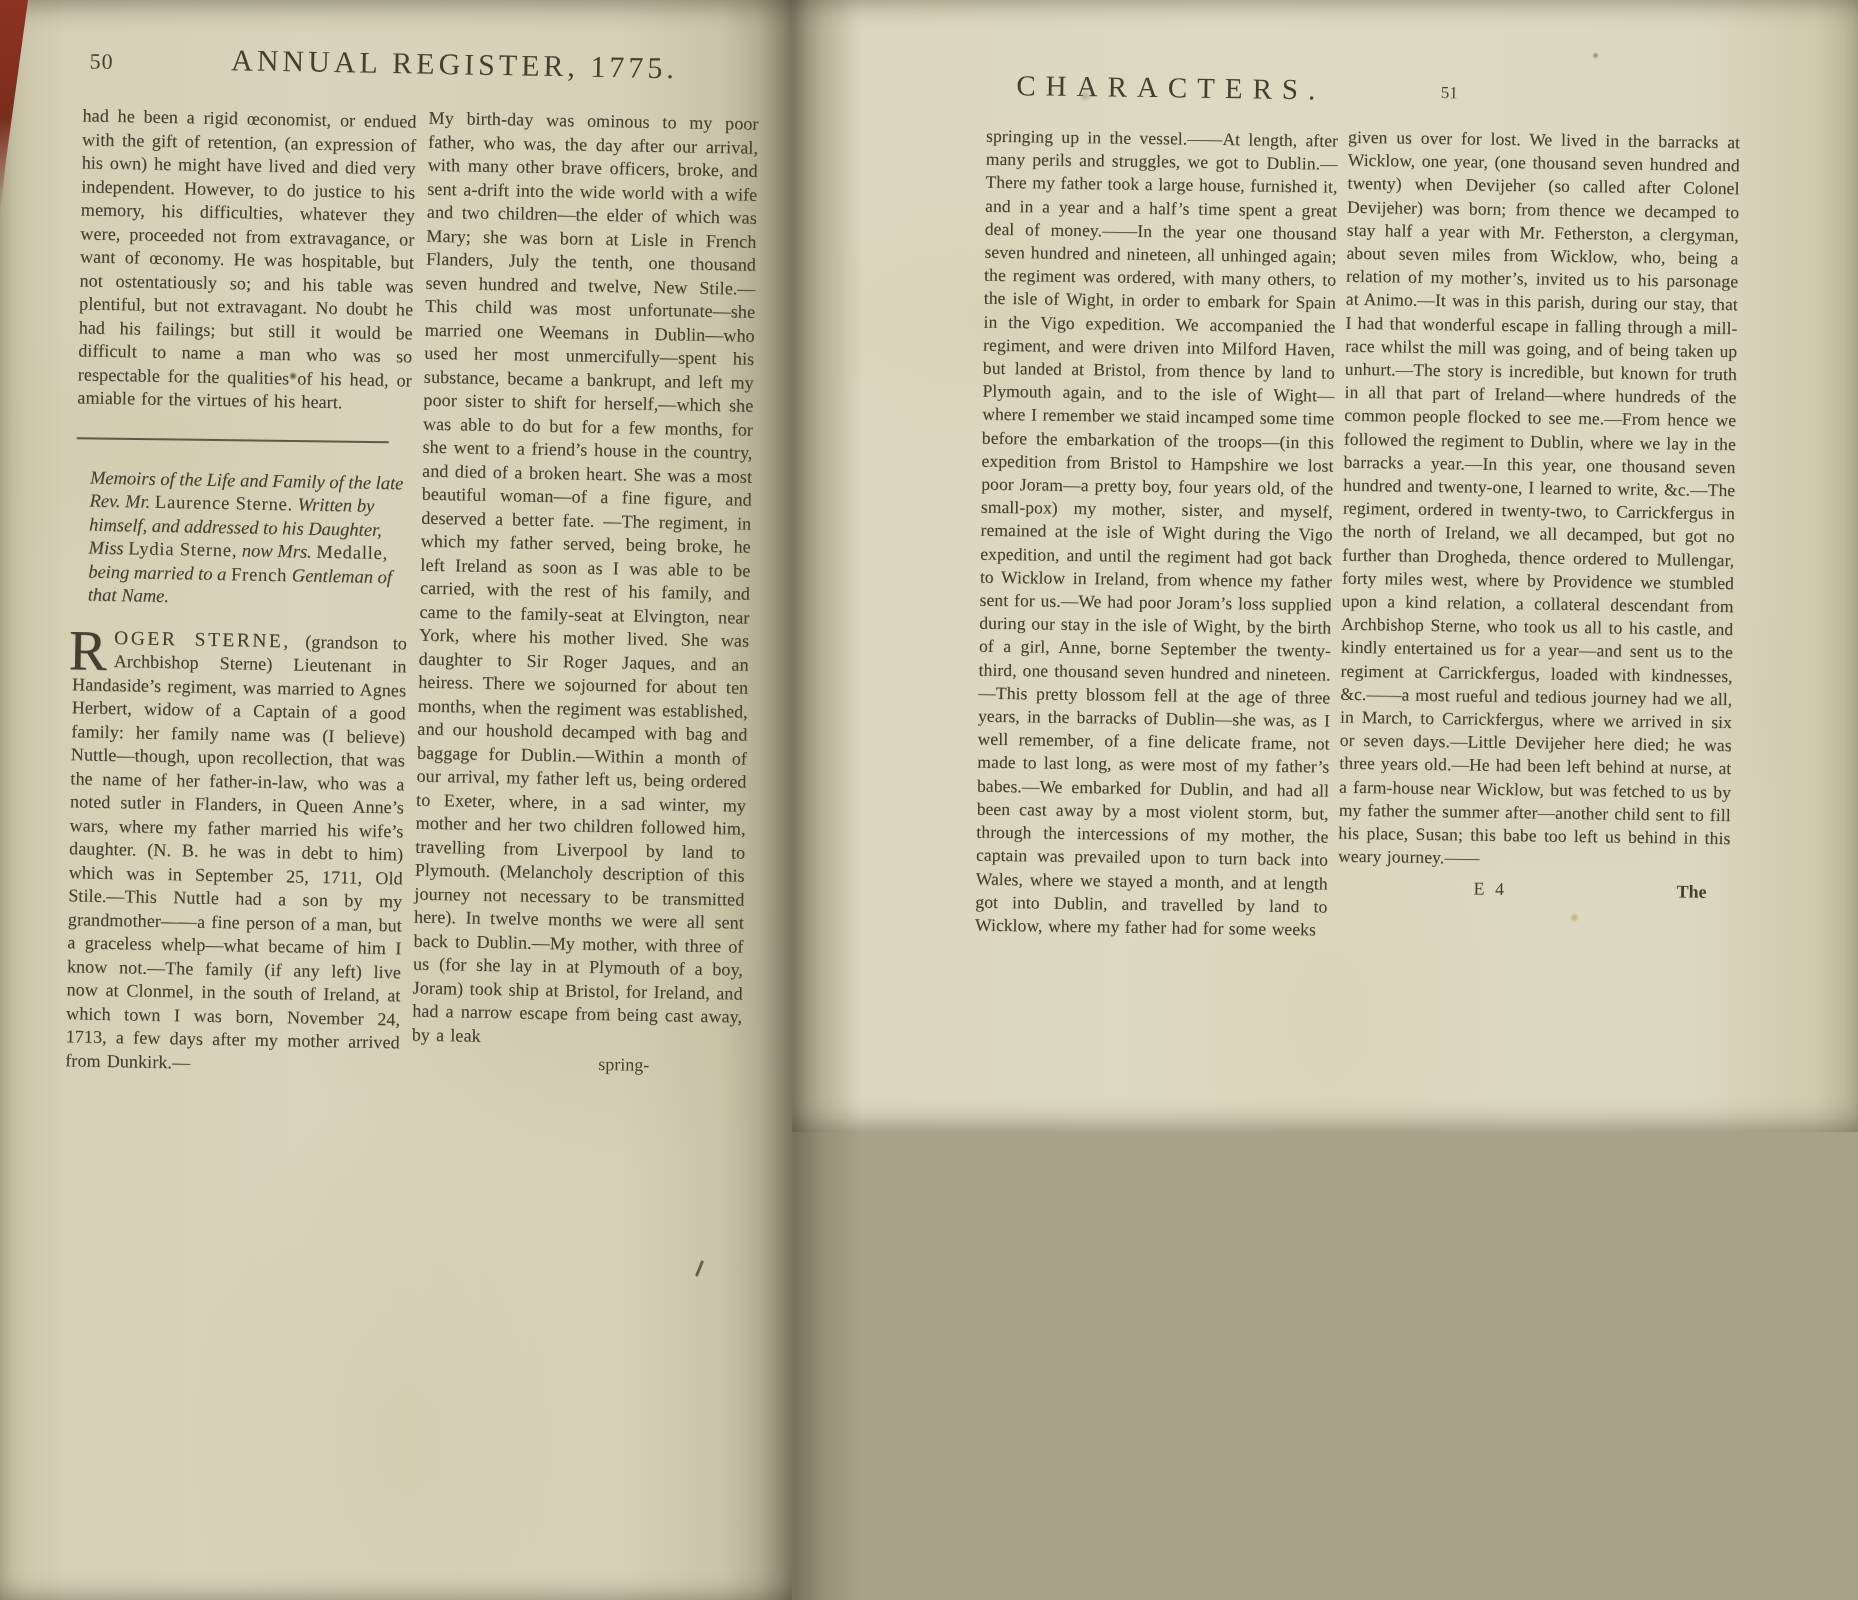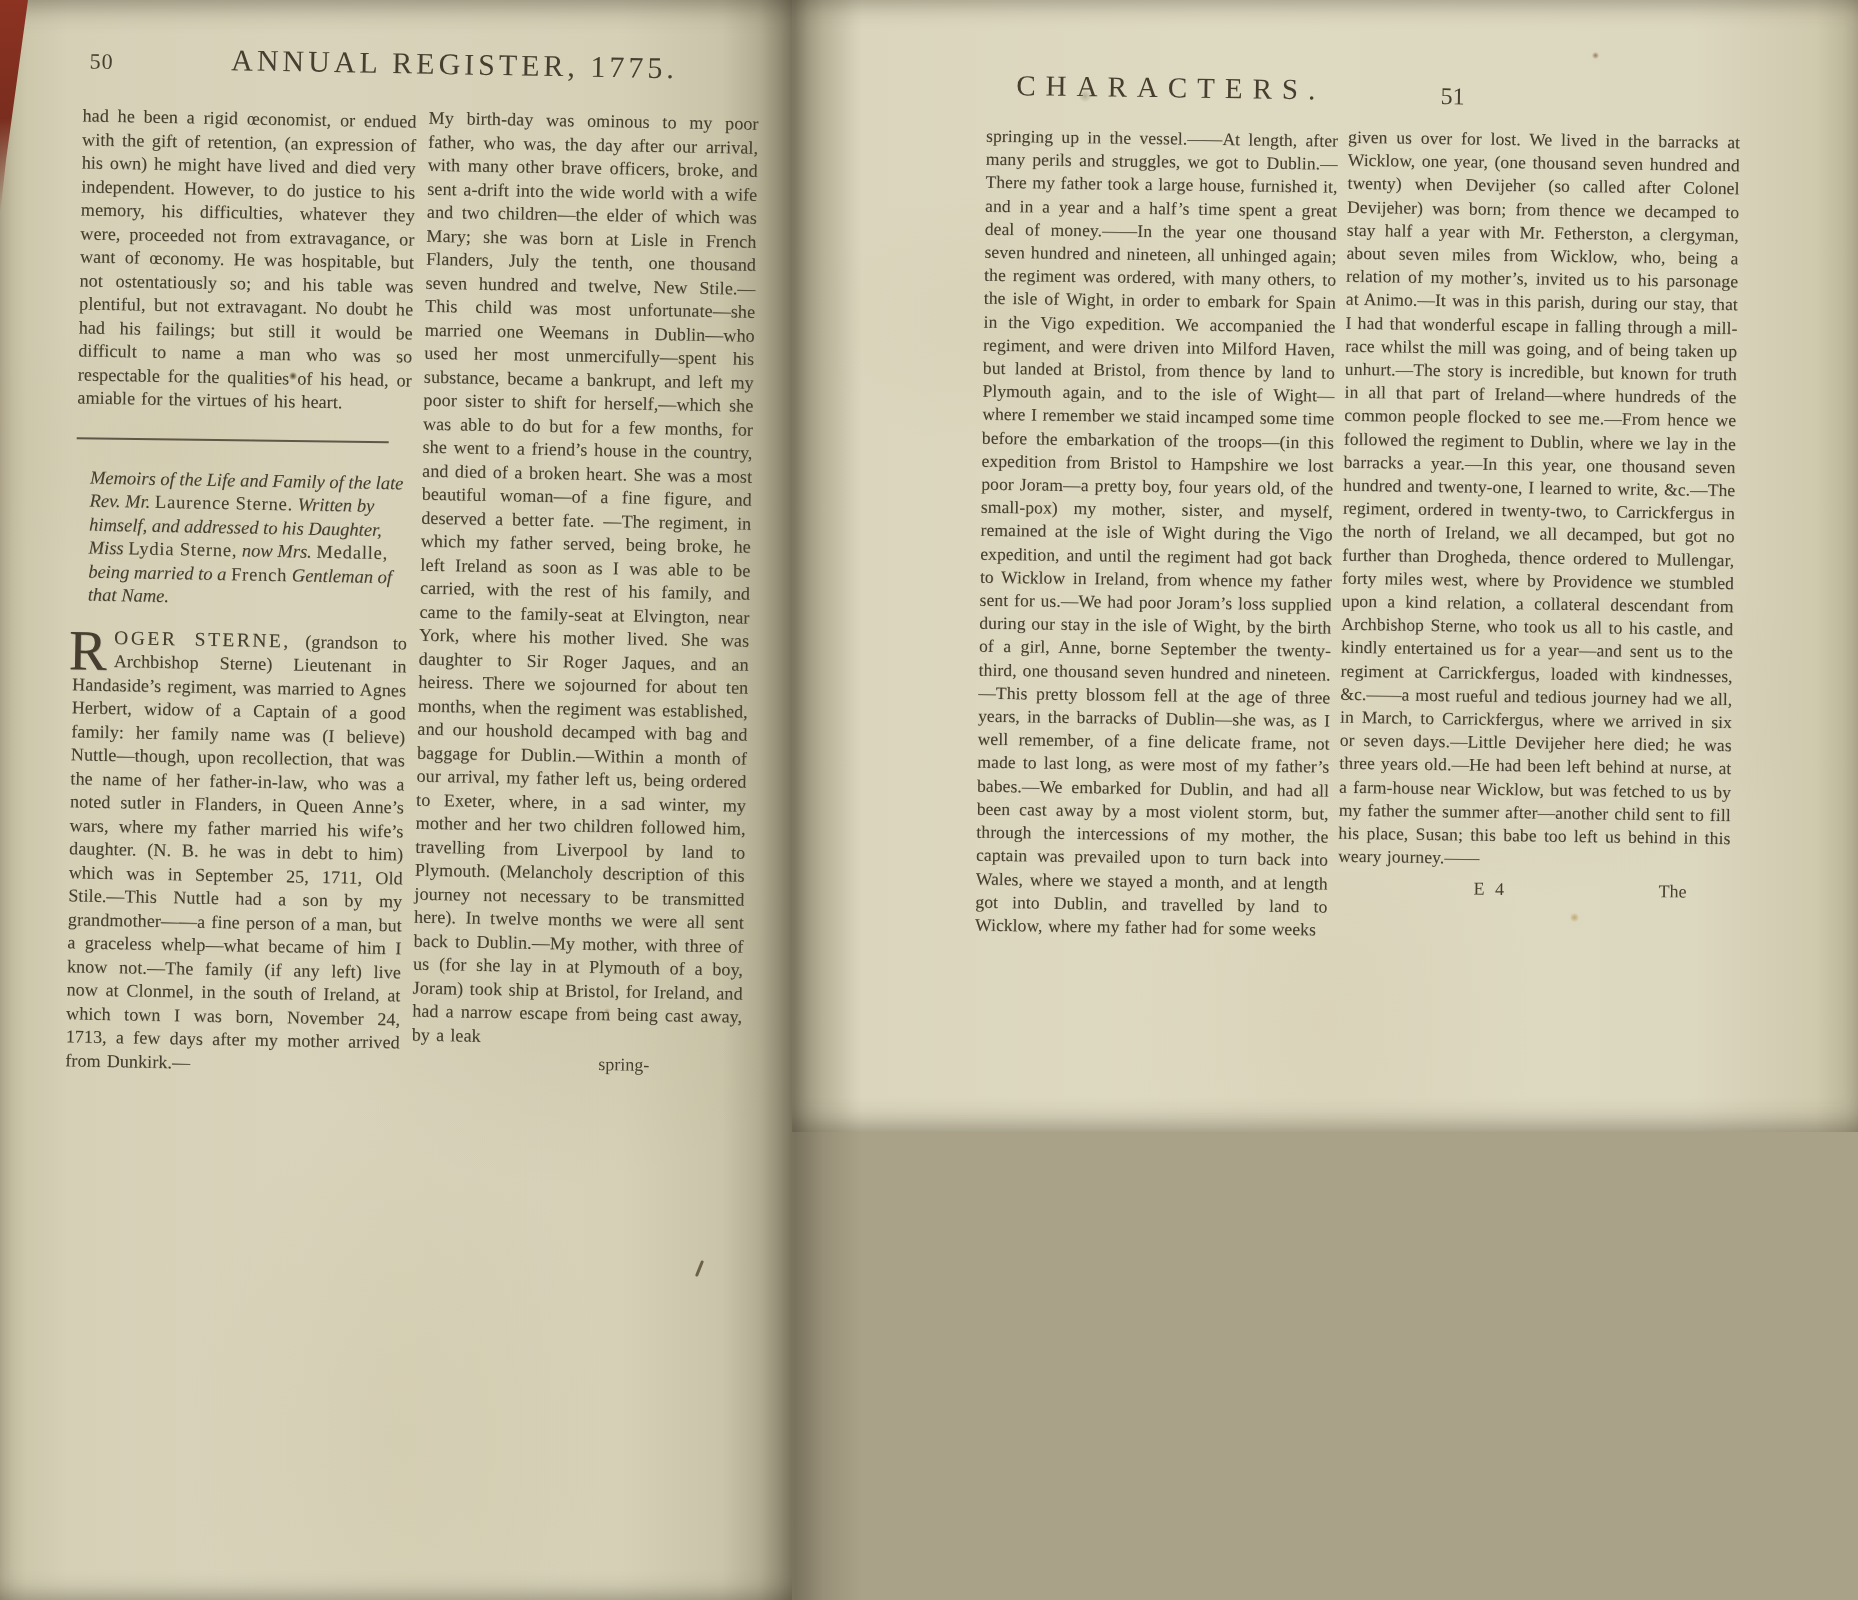--- a/index.html
+++ b/index.html
@@ -41,21 +41,21 @@
 
   .inner-left{position:absolute;inset:0;transform:rotate(1.05deg);transform-origin:60px 40px;}
   .inner-right{position:absolute;inset:0;transform:rotate(0.8deg);transform-origin:0 0;}
 
   
   .folio-left{position:absolute;left:90px;top:48px;font-size:22px;letter-spacing:1px;}
   .title-left{position:absolute;left:160px;top:40px;width:590px;text-align:center;
     font-size:30px;letter-spacing:4px;white-space:nowrap;}
   .title-right{position:absolute;left:190px;top:66px;width:380px;text-align:center;
     font-size:29px;letter-spacing:10px;white-space:nowrap;}
-  .folio-right{position:absolute;left:650px;top:74px;font-size:24px;}
+  .folio-right{position:absolute;left:650px;top:74px;font-size:17px;}
 
   
   .col{position:absolute;}
   .col1{left:84px;top:104px;width:334px;}
   .col2{left:430px;top:100px;width:330px;}
   .col3{left:196px;top:122px;width:352px;}
   .col4{left:558px;top:118px;width:392px;}
 
   .body-par{
     margin:0;text-align:justify;
@@ -76,21 +76,21 @@
 
   .dropcap{
     float:left;font-size:57px;line-height:44px;padding:3px 7px 0 0;margin-left:-4px;
     text-shadow:.5px .5px .7px rgba(71,62,47,.4);
   }
   .name-caps{font-size:19.5px;letter-spacing:2.5px;}
 
   .cw-row-left{text-align:right;padding-right:92px;margin-top:4px;font-size:18px;font-style:normal;}
   .sig-row{position:relative;margin-top:8px;height:24px;font-size:18px;}
   .sig-mark{position:absolute;left:136px;letter-spacing:3px;}
-  .cw-right{position:absolute;right:43px;}
+  .cw-right{position:absolute;right:23px;font-weight:bold;}
 
   
   .speck{position:absolute;border-radius:50%;pointer-events:none;}
   .s1{left:289px;top:372px;width:8px;height:8px;background:radial-gradient(circle,#4d3a24,rgba(77,58,36,0) 75%);}
   .s2{left:1078px;top:90px;width:14px;height:12px;opacity:.35;background:radial-gradient(circle,#6b6450,rgba(107,100,80,0) 70%);}
   .s3{left:1592px;top:52px;width:7px;height:7px;opacity:.7;background:radial-gradient(circle,#7d5a33,rgba(125,90,51,0) 75%);}
   .s4{left:1570px;top:913px;width:9px;height:9px;opacity:.55;background:radial-gradient(circle,#a8842e,rgba(168,132,46,0) 75%);}
   .s5{left:604px;top:1008px;width:6px;height:6px;opacity:.5;background:radial-gradient(circle,#8a6a3f,rgba(138,106,63,0) 75%);}
   .pen-mark{position:absolute;left:698px;top:1260px;width:3px;height:17px;background:#55462f;
     transform:rotate(22deg);border-radius:2px;opacity:.8;pointer-events:none;}

